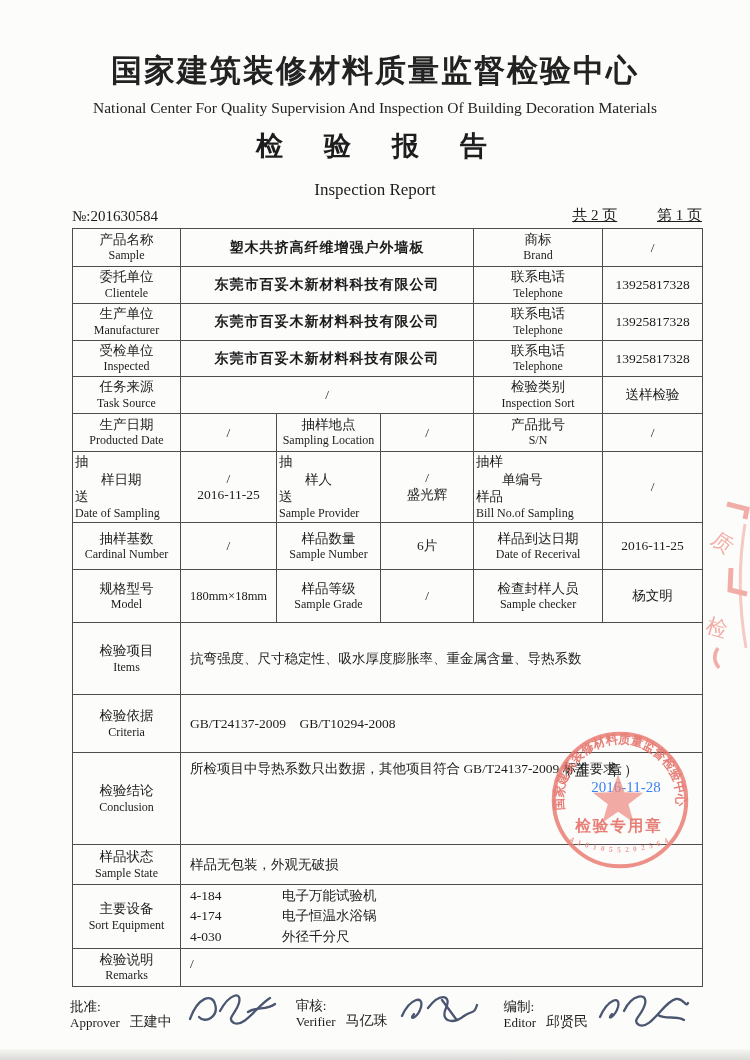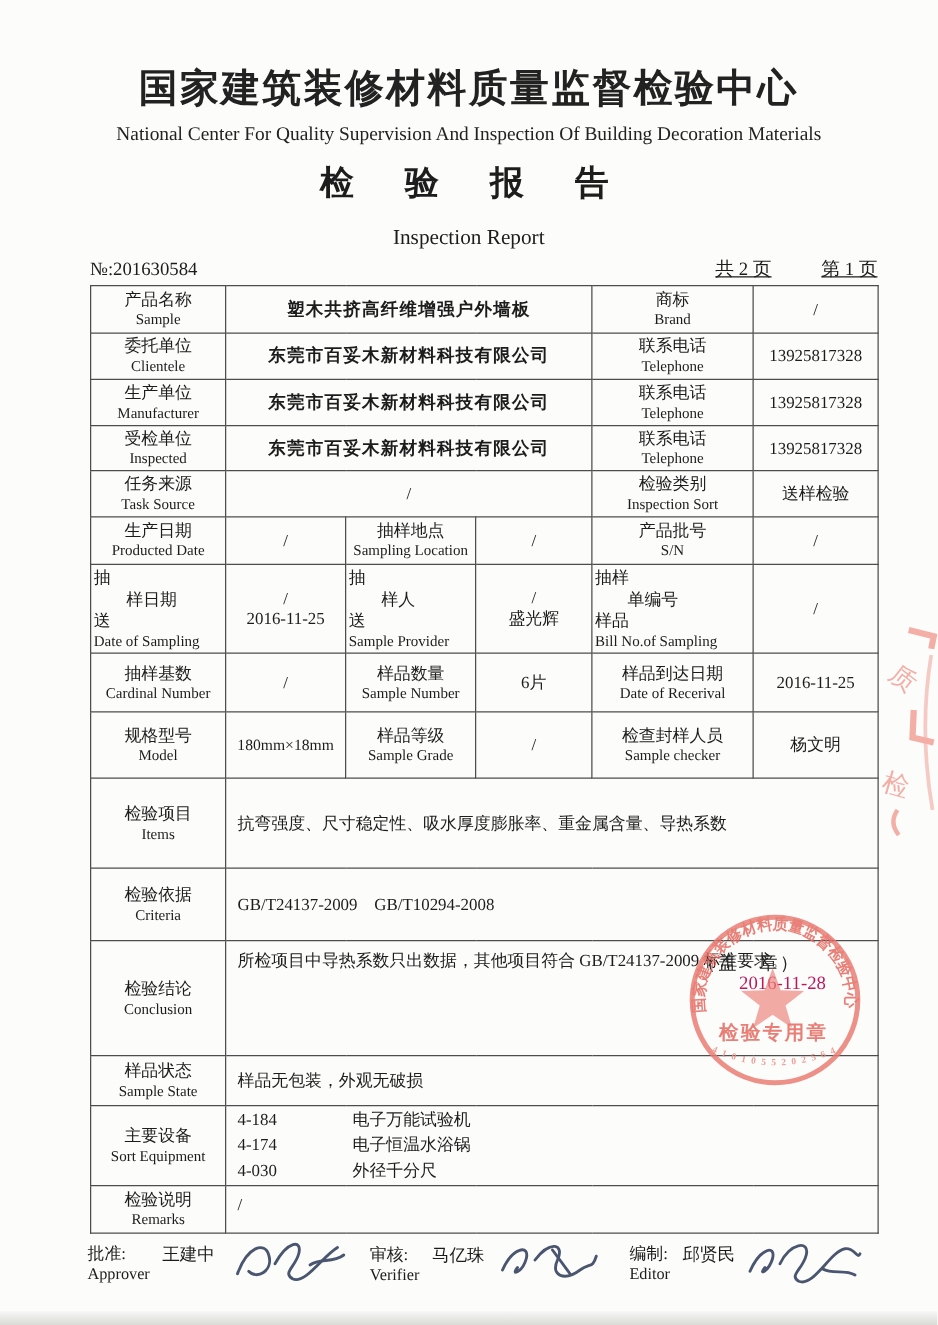--- a/index.html
+++ b/index.html
@@ -30,36 +30,36 @@
   .vtop{vertical-align:top !important;padding-top:7px !important;}
   .stacked{height:100%;display:flex;flex-direction:column;justify-content:space-between;align-items:center;padding:3px 0 4px 0;font-size:13.5px;box-sizing:border-box;}
   .mlab{font-size:13.5px;line-height:1.3;padding-left:5px;}
   .mlab .ind{padding-left:26px;}
   .mlab .en2{font-size:12px;padding-left:0px;}
   .equip-line{display:flex;font-size:13.5px;line-height:1.5;}
   .equip-code{width:92px;flex:none;}
 
   
   .foot{width:634px;margin:8px 0 0 70px;display:flex;align-items:center;}
-  .fgrp{display:flex;align-items:flex-start;}
+  .fgrp{display:flex;align-items:flex-end;}
   .flab{line-height:1.2;}
   .flab .cn{font-size:13.5px;display:block;}
   .flab .en{font-size:13px;display:block;}
   .fname{font-size:14px;margin-left:10px;white-space:nowrap;}
   .sig{margin-left:6px;margin-top:-10px;}
 
   
   .seal{position:absolute;left:549px;top:729px;width:142px;height:142px;opacity:.84;}
   .seal circle{stroke:#e97c73;fill:none;}
   .seal .ringtxt{fill:#e4685f;font-weight:bold;font-family:"Liberation Serif","DejaVu Serif",serif;}
   .seal .star{fill:#ee867d;fill-opacity:.82;}
   .seal .bigtxt{fill:#e4685f;font-weight:bold;}
   .seal .serial{fill:#ea8d84;font-weight:bold;}
   .seal-note{position:absolute;left:558px;top:761px;width:124px;font-size:14.5px;letter-spacing:2px;color:#222;}
-  .seal-date{position:absolute;left:558px;top:779px;width:136px;text-align:center;font-size:15px;color:#be185d;}
+  .seal-date{position:absolute;left:558px;top:779px;width:136px;text-align:center;font-size:15px;color:#3b82f6;}
 
   
   .edge-stamp{position:absolute;left:700px;top:496px;width:50px;height:178px;overflow:hidden;opacity:.8;}
 
   .scan-bottom{position:absolute;left:0;right:0;bottom:0;height:11px;background:linear-gradient(180deg,#f6f6f4,#dadad7);}
 </style>
 </head>
 <body>
 
 <div class="page">

